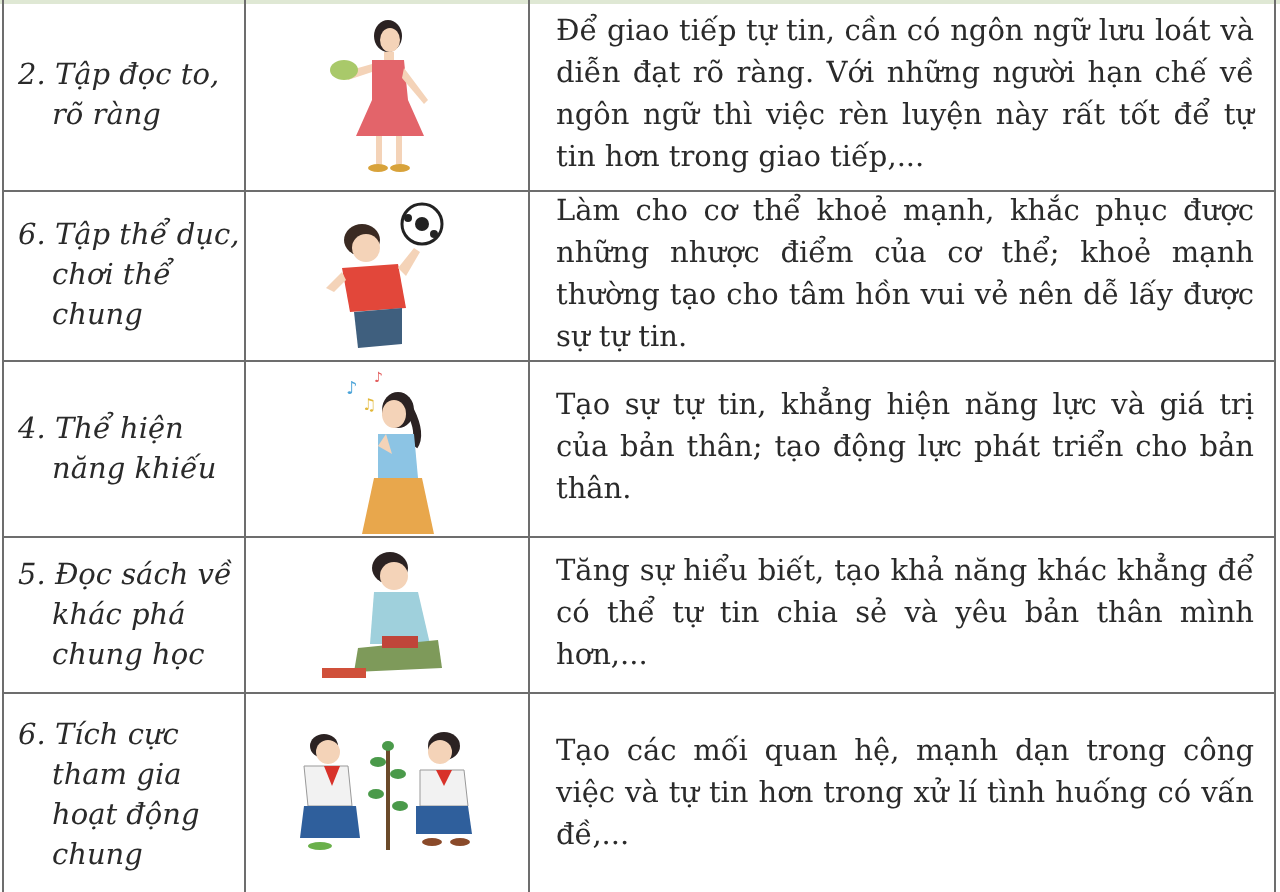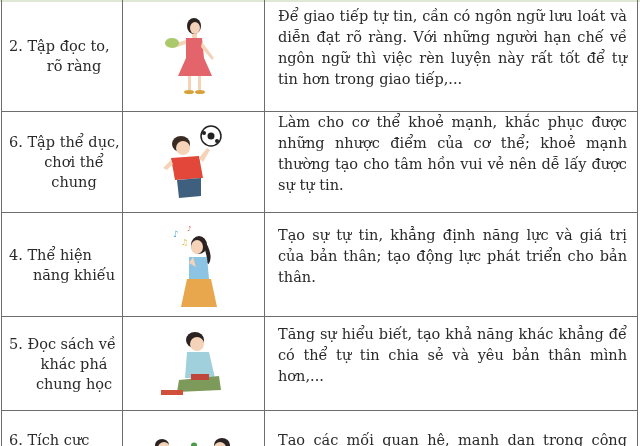--- a/index.html
+++ b/index.html
@@ -1,25 +1,25 @@
 <!DOCTYPE html>
 <html><head>
 <meta charset="utf-8">
 <style>
   html, body { margin:0; padding:0; background:#ffffff; }
   body { width:640px; height:446px; overflow:hidden; position:relative;
          font-family:"DejaVu Serif","Liberation Serif",serif; color:#2a2a2a; }
   .topline { position:absolute; left:0; top:0; width:640px; height:2px; background:#dfe8d4; }
   table { position:absolute; left:1px; top:0; border-collapse:collapse; width:637px; table-layout:fixed; }
   td { border:1.5px solid #6d6d6d; padding:0; vertical-align:middle; }
-  td.c1 { width:113px; font-size:14.5px; line-height:20px; padding-left:7px; }
+  td.c1 { width:113px; font-size:14.5px; line-height:20px; padding-left:7px;font-style:italic; }
   td.c2 { width:141px; text-align:center; }
-  td.c3 { font-size:14.5px; line-height:21px; padding:0 10px 16px 13px; text-align:justify; }
+  td.c3 { font-size:14.5px; line-height:21px; padding:0 10px 0 13px; text-align:justify; }
   .lbl { display:block; }
-  .lbl .indent { padding-left:17px; display:block;text-align:center; }
+  .lbl .indent { padding-left:17px; display:block; }
   .illus { display:inline-block; vertical-align:middle; }
   tr.r1 td { height:95px; border-top:none; }
   tr.r2 td { height:80px; }
   tr.r3 td { height:87px; }
   tr.r4 td { height:77px; }
   tr.r5 td { height:101px; }
 </style>
 </head>
 <body>
 
@@ -89,21 +89,21 @@
         <text x="12" y="22" font-size="8" fill="#e2b83a">♫</text>
         <text x="18" y="8" font-size="7" fill="#e25a5a">♪</text>
         <ellipse cx="30" cy="22" rx="8" ry="9" fill="#2b2222"></ellipse>
         <path d="M36 22 Q42 34 38 40" stroke="#2b2222" stroke-width="4" fill="none"></path>
         <ellipse cx="28" cy="24" rx="6" ry="7" fill="#f4d3b8"></ellipse>
         <path d="M20 34 L38 34 L40 56 L20 56 Z" fill="#8cc4e4"></path>
         <path d="M20 40 L24 34 L27 44 Z" fill="#f4d3b8"></path>
         <path d="M18 56 L42 56 L48 84 L12 84 Z" fill="#e8a74c"></path>
       </svg>
     </td>
-    <td class="c3">Tạo sự tự tin, khẳng định năng lực và giá trị của bản thân; tạo động lực phát triển cho bản thân.</td>
+    <td class="c3">Tạo sự tự tin, khẳng hiện năng lực và giá trị của bản thân; tạo động lực phát triển cho bản thân.</td>
   </tr>
 
   <tr class="r4">
     <td class="c1">
       <span class="lbl">
         <span>5. Đọc sách về</span>
         <span class="indent">khác phá</span>
         <span class="indent">chung học</span>
       </span>
     </td>

